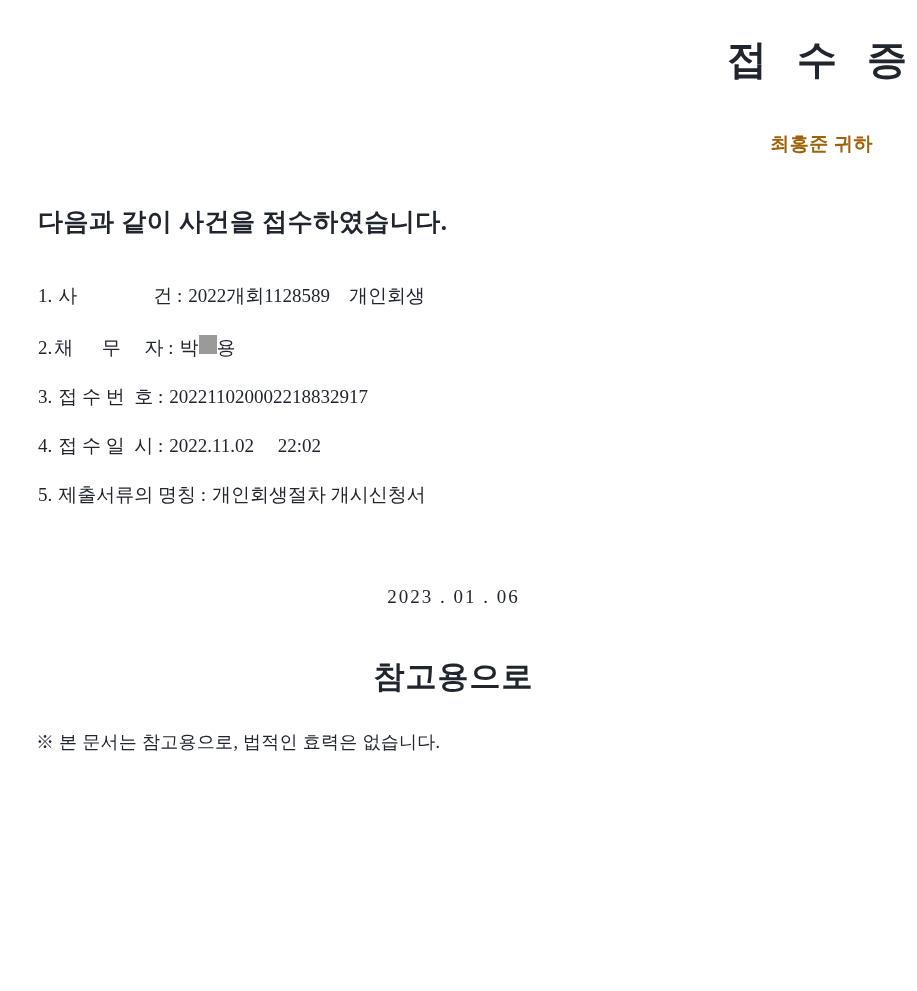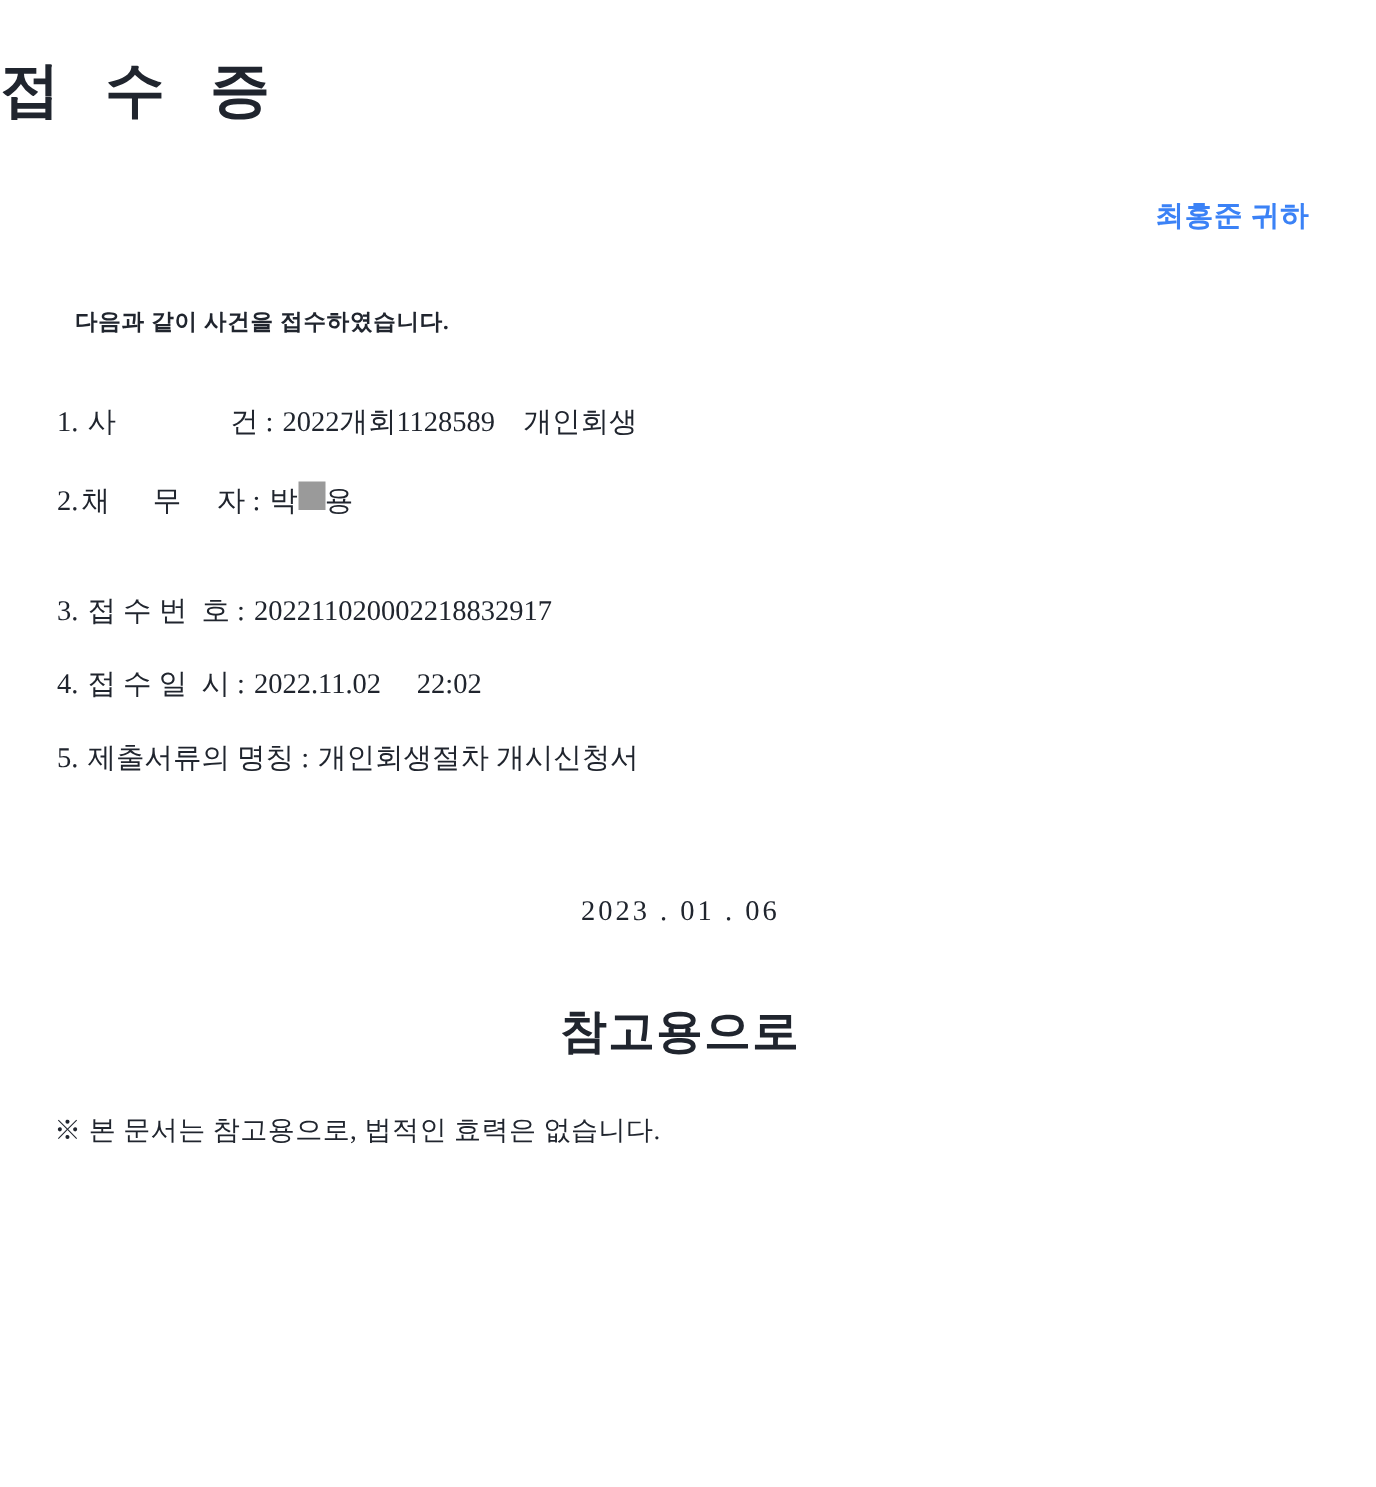--- a/index.html
+++ b/index.html
@@ -17,46 +17,46 @@
   }
   .page {
     position: relative;
     width: 917px;
     height: 991px;
     box-sizing: border-box;
   }
 
   
   .doc-title {
-    text-align: left;
+    text-align: right;
     font-size: 40px;
     font-weight: bold;
     letter-spacing: 10px;
     margin-top: 32px;
     color: #20252e;
     font-family: "Liberation Serif", "DejaVu Serif", serif;
   }
 
   
   .recipient {
     text-align: right;
     font-size: 19px;
     font-weight: bold;
     margin-top: 44px;
     padding-right: 44px;
     letter-spacing: 0.5px;
-    color: #3b82f6;
+    color: #a16207;
   }
 
   
   .lead {
-    font-size: 15px;
+    font-size: 25px;
     font-weight: bold;
     margin-top: 48px;
-    padding-left: 50px;
+    padding-left: 38px;
     letter-spacing: 0.5px;
     color: #20252e;
   }
 
   
   .items {
     margin-top: 48px;
     padding-left: 38px;
   }
   .item {
@@ -134,21 +134,21 @@
     <div class="item">
       <span class="label">2.</span>
       <span class="label" style="margin-left:2px;">채      무     자 :</span>
       <span class="value" style="margin-left:6px;">박</span>
       <span class="redact"></span>
       <span class="value">용</span>
     </div>
 
     <div class="item">
       <span class="label">3.</span>
-      <span class="label" style="margin-left:6px;margin-top:24px;">접 수 번  호 :</span>
+      <span class="label" style="margin-left:6px;">접 수 번  호 :</span>
       <span class="value" style="margin-left:6px;">202211020002218832917</span>
     </div>
 
     <div class="item">
       <span class="label">4.</span>
       <span class="label" style="margin-left:6px;">접 수 일  시 :</span>
       <span class="value" style="margin-left:6px;">2022.11.02     22:02</span>
     </div>
 
     <div class="item">

